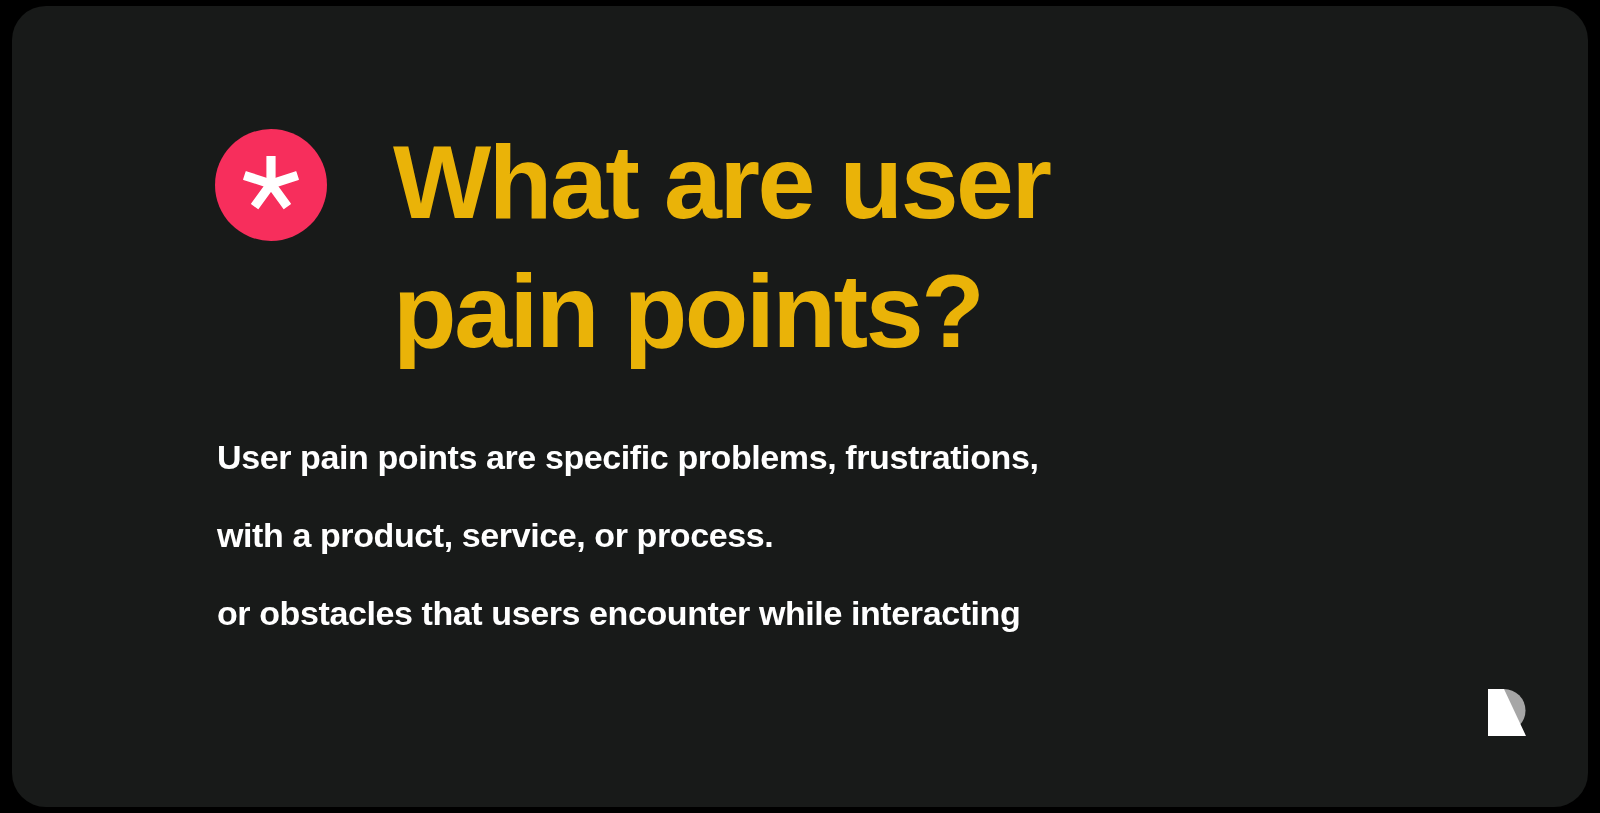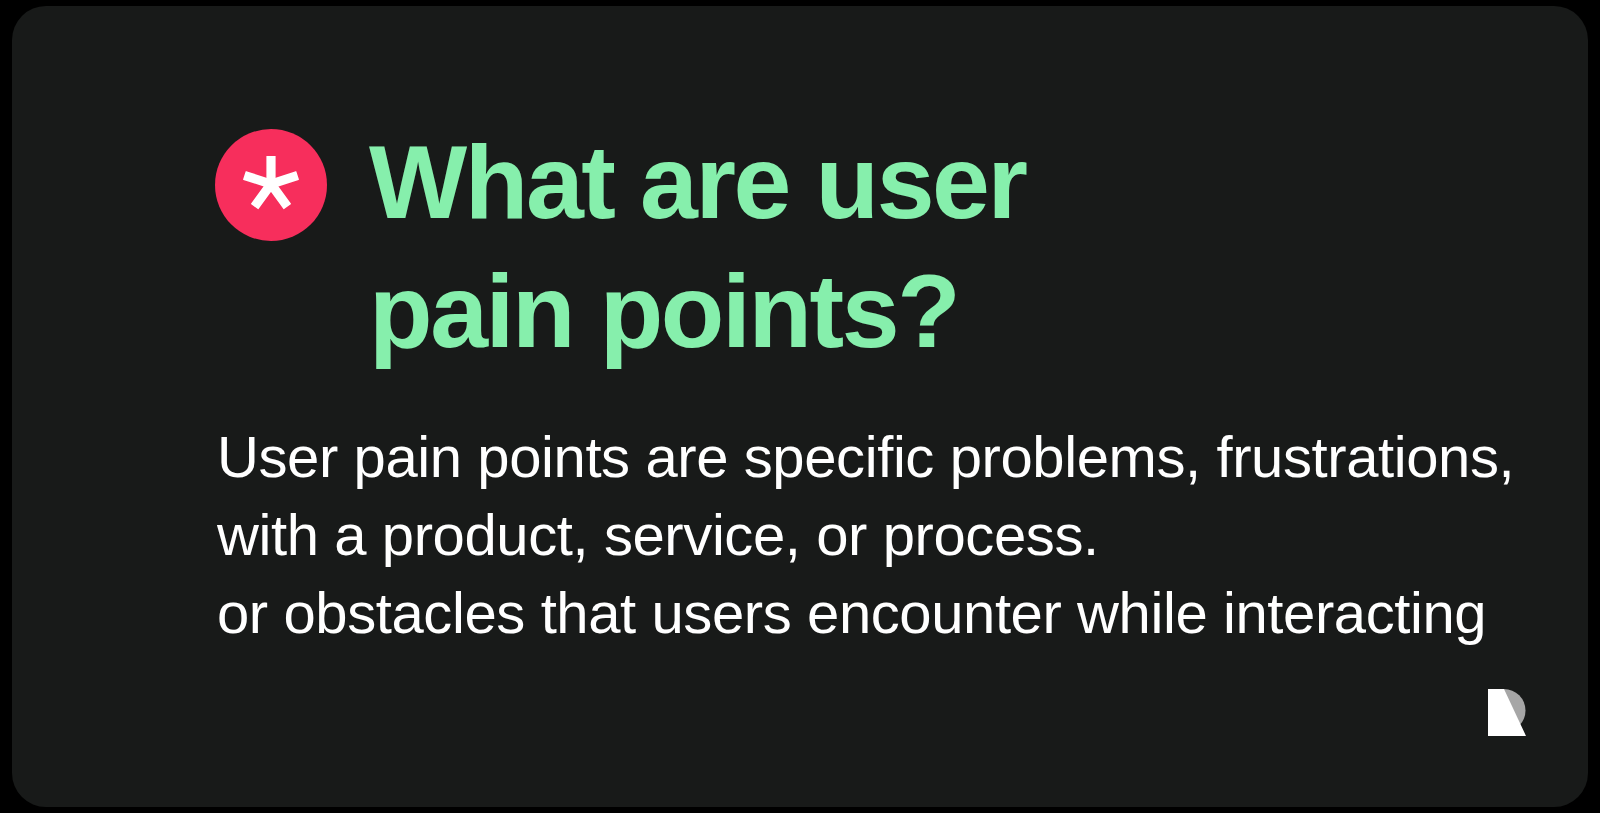--- a/index.html
+++ b/index.html
@@ -44,41 +44,41 @@
     flex: 0 0 auto;
     margin-top: 11px;
     display: flex;
     align-items: center;
     justify-content: center;
   }
 
   #badge svg { display: block; }
 
   #heading-text {
-    margin-left: 42px;
-    color: #86efac;
+    margin-left: 66px;
+    color: #eab308;
     font-family: "Liberation Sans", sans-serif;
     font-size: 104px;
     font-weight: 700;
     line-height: 129px;
     letter-spacing: -2.4px;
     white-space: pre-line;
     max-width: 760px;
   }
 
   
   #body-copy {
     position: absolute;
     left: 205px;
     top: 412px;
     width: 1180px;
     color: #FFFFFF;
     font-family: "Liberation Sans", sans-serif;
-    font-size: 58px;
-    font-weight: 400;
+    font-size: 34px;
+    font-weight: 700;
     line-height: 78px;
     letter-spacing: -0.4px;
   }
 
   .body-line { display: block; white-space: nowrap; }
 
   
   #brand-logo {
     position: absolute;
     left: 1452px;

